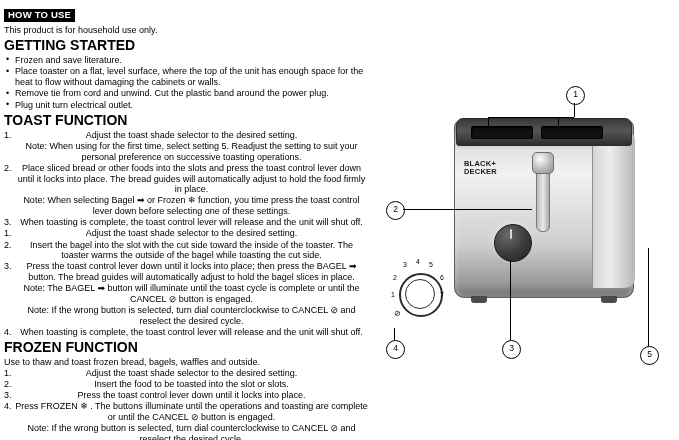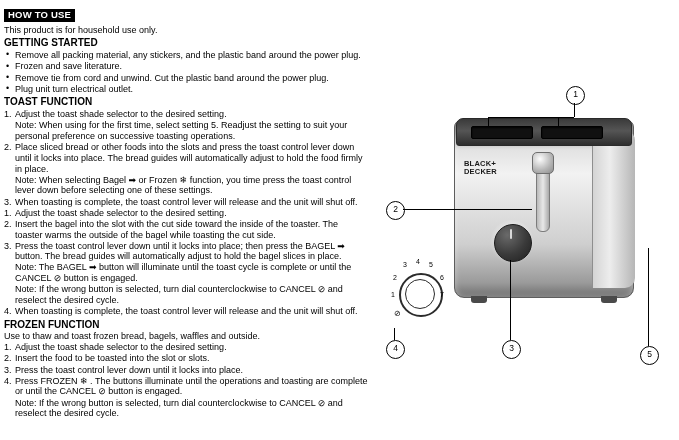--- a/index.html
+++ b/index.html
@@ -40,21 +40,21 @@
   .banner-wrap {
     width: 100%;
     border-bottom: 0;
   }
   .lead {
     font-size: 9px;
     line-height: 1.22;
     margin: 2.5px 0 1px 0;
   }
   .head {
-    font-size: 10px;
+    font-size: 14px;
     font-weight: bold;
     line-height: 1.25;
     margin: 1.5px 0 0 0;
   }
   ul.bullets {
     list-style: none;
     margin: 0;
     padding: 0;
   }
   ul.bullets li {
@@ -76,20 +76,21 @@
     margin: 0;
     padding: 0;
     counter-reset: stepnum;
   }
   ol.steps > li {
     position: relative;
     font-size: 9px;
     line-height: 1.2;
     padding-left: 11px;
     margin-top: 0.3px;
+    text-align: center;
   }
   ol.steps > li.numbered:before {
     counter-increment: stepnum;
     content: counter(stepnum) ".";
     position: absolute;
     left: 0;
     top: 0;
   }
   ol.steps > li.note {
     padding-left: 11px;
@@ -287,22 +288,22 @@
   <div class="text-col">
 
     <div class="banner-wrap">
       <div class="section-banner">HOW TO USE</div>
     </div>
 
     <div class="lead">This product is for household use only.</div>
 
     <div class="head">GETTING STARTED</div>
     <ul class="bullets">
-      <li>Remove all packing material, any stickers, and the plastic band around the power plug.</li>
       <li>Frozen and save literature.</li>
+      <li>Place toaster on a flat, level surface, where the top of the unit has enough space for the heat to flow without damaging the cabinets or walls.</li>
       <li>Remove tie from cord and unwind. Cut the plastic band around the power plug.</li>
       <li>Plug unit turn electrical outlet.</li>
     </ul>
 
     <div class="head">TOAST FUNCTION</div>
     <ol class="steps">
       <li class="numbered">Adjust the toast shade selector to the desired setting.</li>
       <li class="note">Note:  When using for the first time, select setting 5. Readjust the setting to suit your personal preference on successive toasting operations.</li>
       <li class="numbered">Place sliced bread or other foods into the slots and press the toast control lever down until it locks into place. The bread guides will automatically adjust to hold the food firmly in place.</li>
       <li class="note">Note: When selecting Bagel ➡ or Frozen ❄ function, you time press the toast control lever down before selecting one of these settings.</li>

